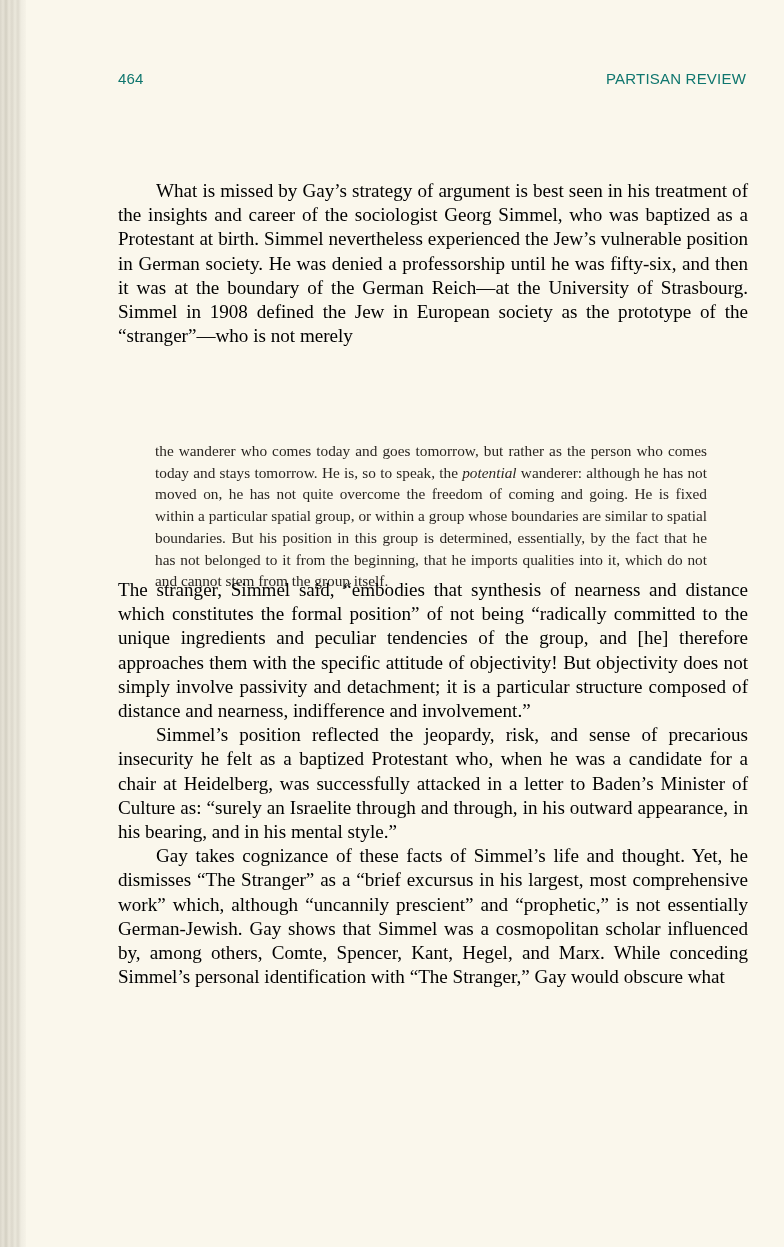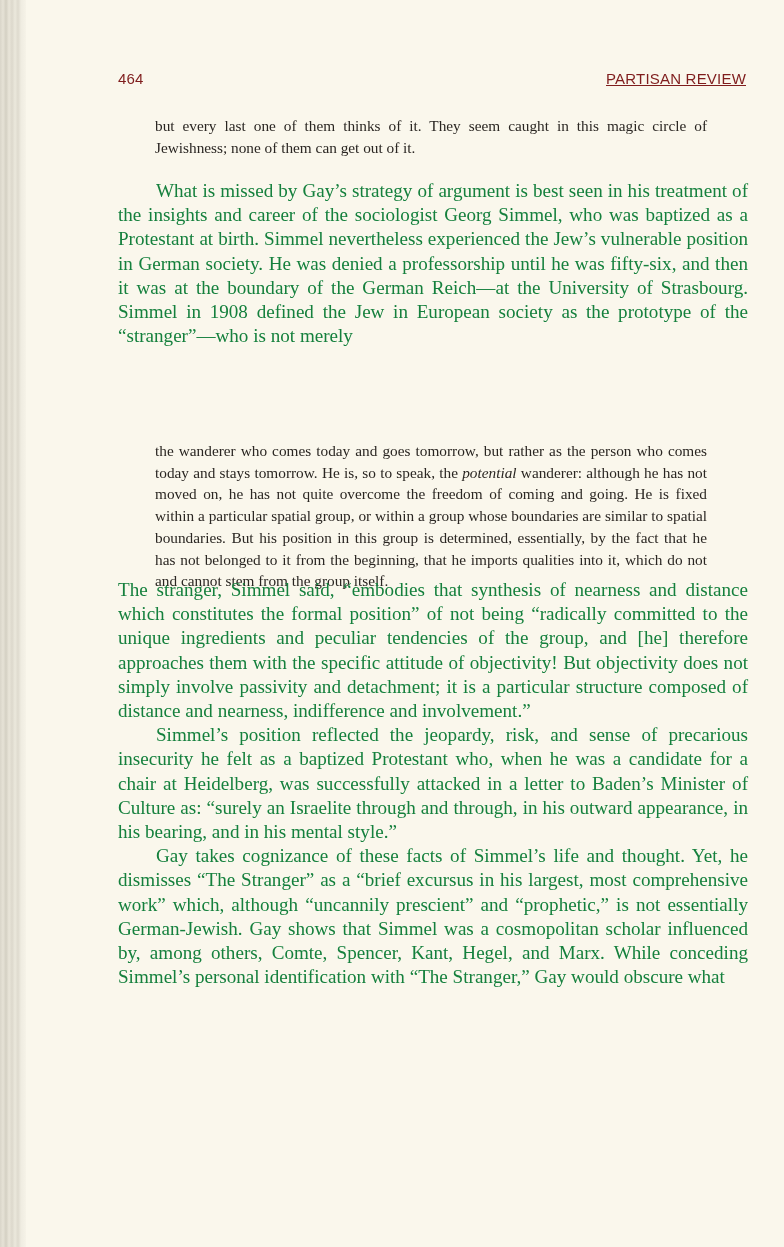--- a/index.html
+++ b/index.html
@@ -33,33 +33,32 @@
       height: 1247px;
     }
     .running-head {
       position: absolute;
       top: 70px;
       left: 118px;
       width: 628px;
       height: 22px;
       font-family: "Liberation Sans", "DejaVu Sans", sans-serif;
       font-size: 15px;
-      color: #7f1d1d;
+      color: #0f766e;
       letter-spacing: 0.2px;
     }
     .running-head .folio {
       position: absolute;
       left: 0;
       top: 0;
     }
     .running-head .journal {
       position: absolute;
       right: 0;
       top: 0;
-      text-decoration: underline;
     }
     .extract {
       position: absolute;
       left: 155px;
       width: 552px;
       font-size: 15.3px;
       line-height: 21.7px;
       text-align: justify;
       color: #2a2622;
     }
@@ -70,21 +69,21 @@
       top: 401px;
       margin-top: 39px;
     }
     .body-text {
       position: absolute;
       left: 118px;
       width: 630px;
       font-size: 19.1px;
       line-height: 24.2px;
       text-align: justify;
-      color: #15803d;
+      color: #000000;
     }
     .block-1 {
       top: 179px;
     }
     .block-2 {
       top: 578px;
     }
     .para {
       margin: 0;
       text-indent: 38px;
@@ -104,23 +103,20 @@
 
 <div class="gutter"></div>
 
 <div class="page">
 
   <div class="running-head">
     <span class="folio">464</span>
     <span class="journal">PARTISAN REVIEW</span>
   </div>
 
-  <div class="extract extract-top">
-    <p>but every last one of them thinks of it. They seem caught in this magic circle of Jewishness; none of them can get out of it.</p>
-  </div>
 
   <div class="body-text block-1">
     <p class="para">What is missed by Gay’s strategy of argument is best seen in his treatment of the insights and career of the sociologist Georg Simmel, who was baptized as a Protestant at birth. Simmel nevertheless experienced the Jew’s vulnerable position in German society. He was denied a professorship until he was fifty-six, and then it was at the boundary of the German Reich—at the University of Strasbourg. Simmel in 1908 defined the Jew in European society as the prototype of the “stranger”—who is not merely</p>
   </div>
 
   <div class="extract extract-quote">
     <p><span>the wanderer who comes today and goes tomorrow, but rather as the person who comes today and stays tomorrow. He is, so to speak, the </span><em>potential</em><span> wanderer: although he has not moved on, he has not quite overcome the freedom of coming and going. He is fixed within a particular spatial group, or within a group whose boundaries are similar to spatial boundaries. But his position in this group is determined, essentially, by the fact that he has not belonged to it from the beginning, that he imports qualities into it, which do not and cannot stem from the group itself.</span></p>
   </div>
 
   <div class="body-text block-2">

